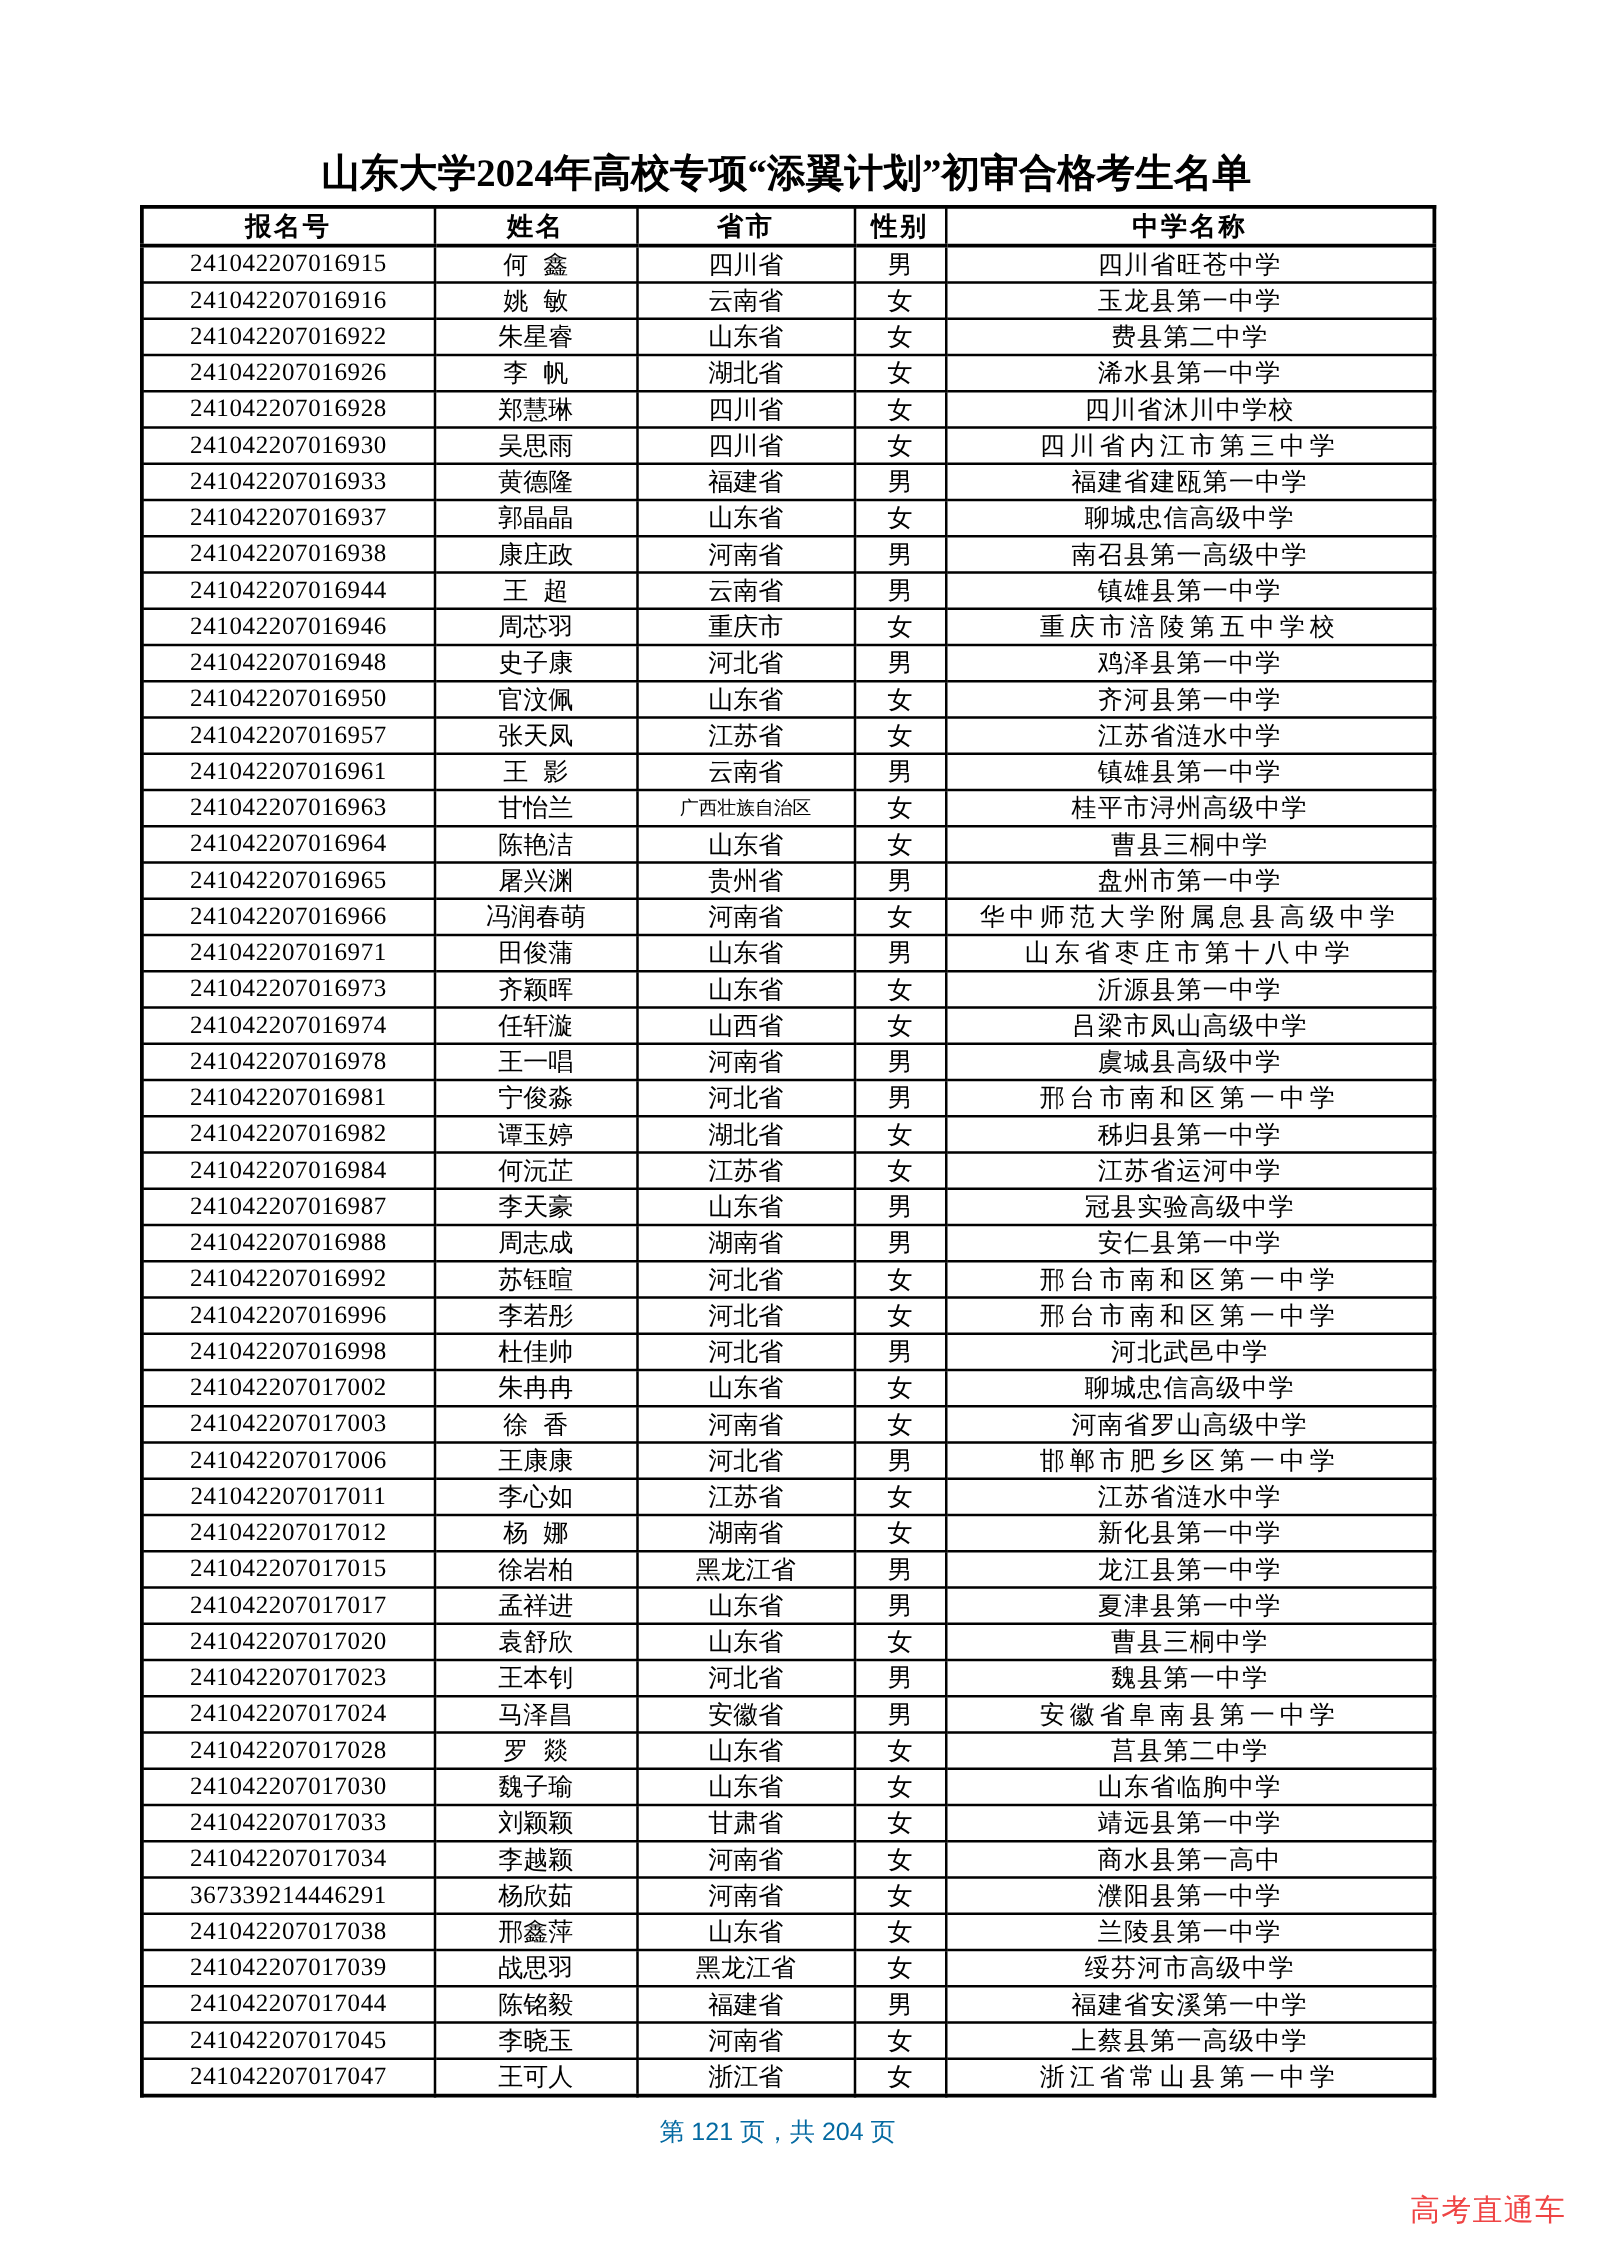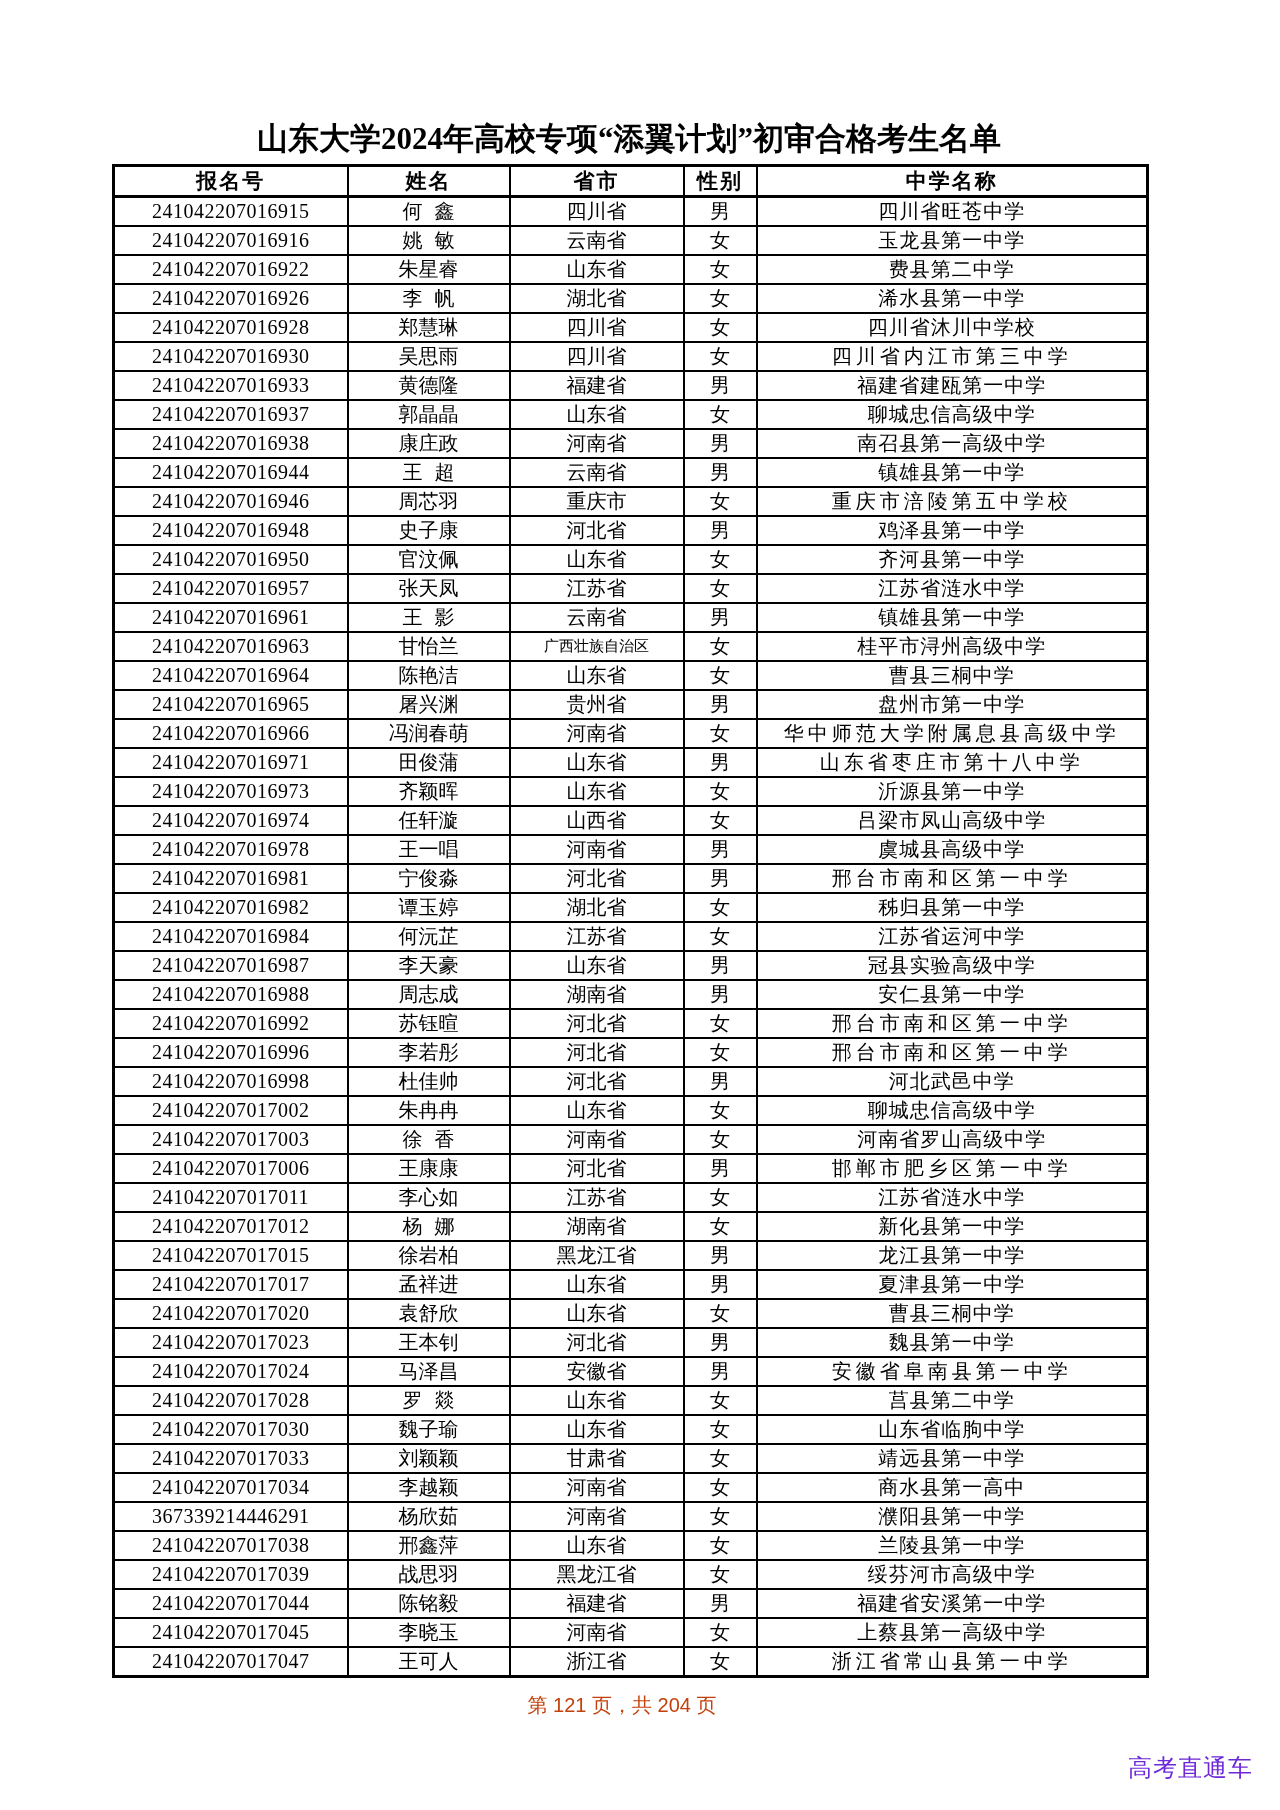--- a/index.html
+++ b/index.html
@@ -59,29 +59,29 @@
   td.col4 { letter-spacing: 1px; }
   td.col4.long { letter-spacing: 4px; }
   .footer {
     position: absolute;
     left: 0;
     width: 1244px;
     top: 1692px;
     text-align: center;
     font-size: 20px;
     font-family: "Liberation Sans", "DejaVu Sans", sans-serif;
-    color: #c2410c;
+    color: #0369a1;
   }
   .watermark {
     position: absolute;
     right: 27px;
     top: 1752px;
     font-size: 24px;
     font-family: Liberation Mono, monospace;
-    color: #6d28d9;
+    color: #ef4444;
     letter-spacing: 1px;
   }
 </style>
 </head>
 <body>
 
 <h1 class="title">山东大学2024年高校专项“添翼计划”初审合格考生名单</h1>
 
 <table class="roster">
   <colgroup>

